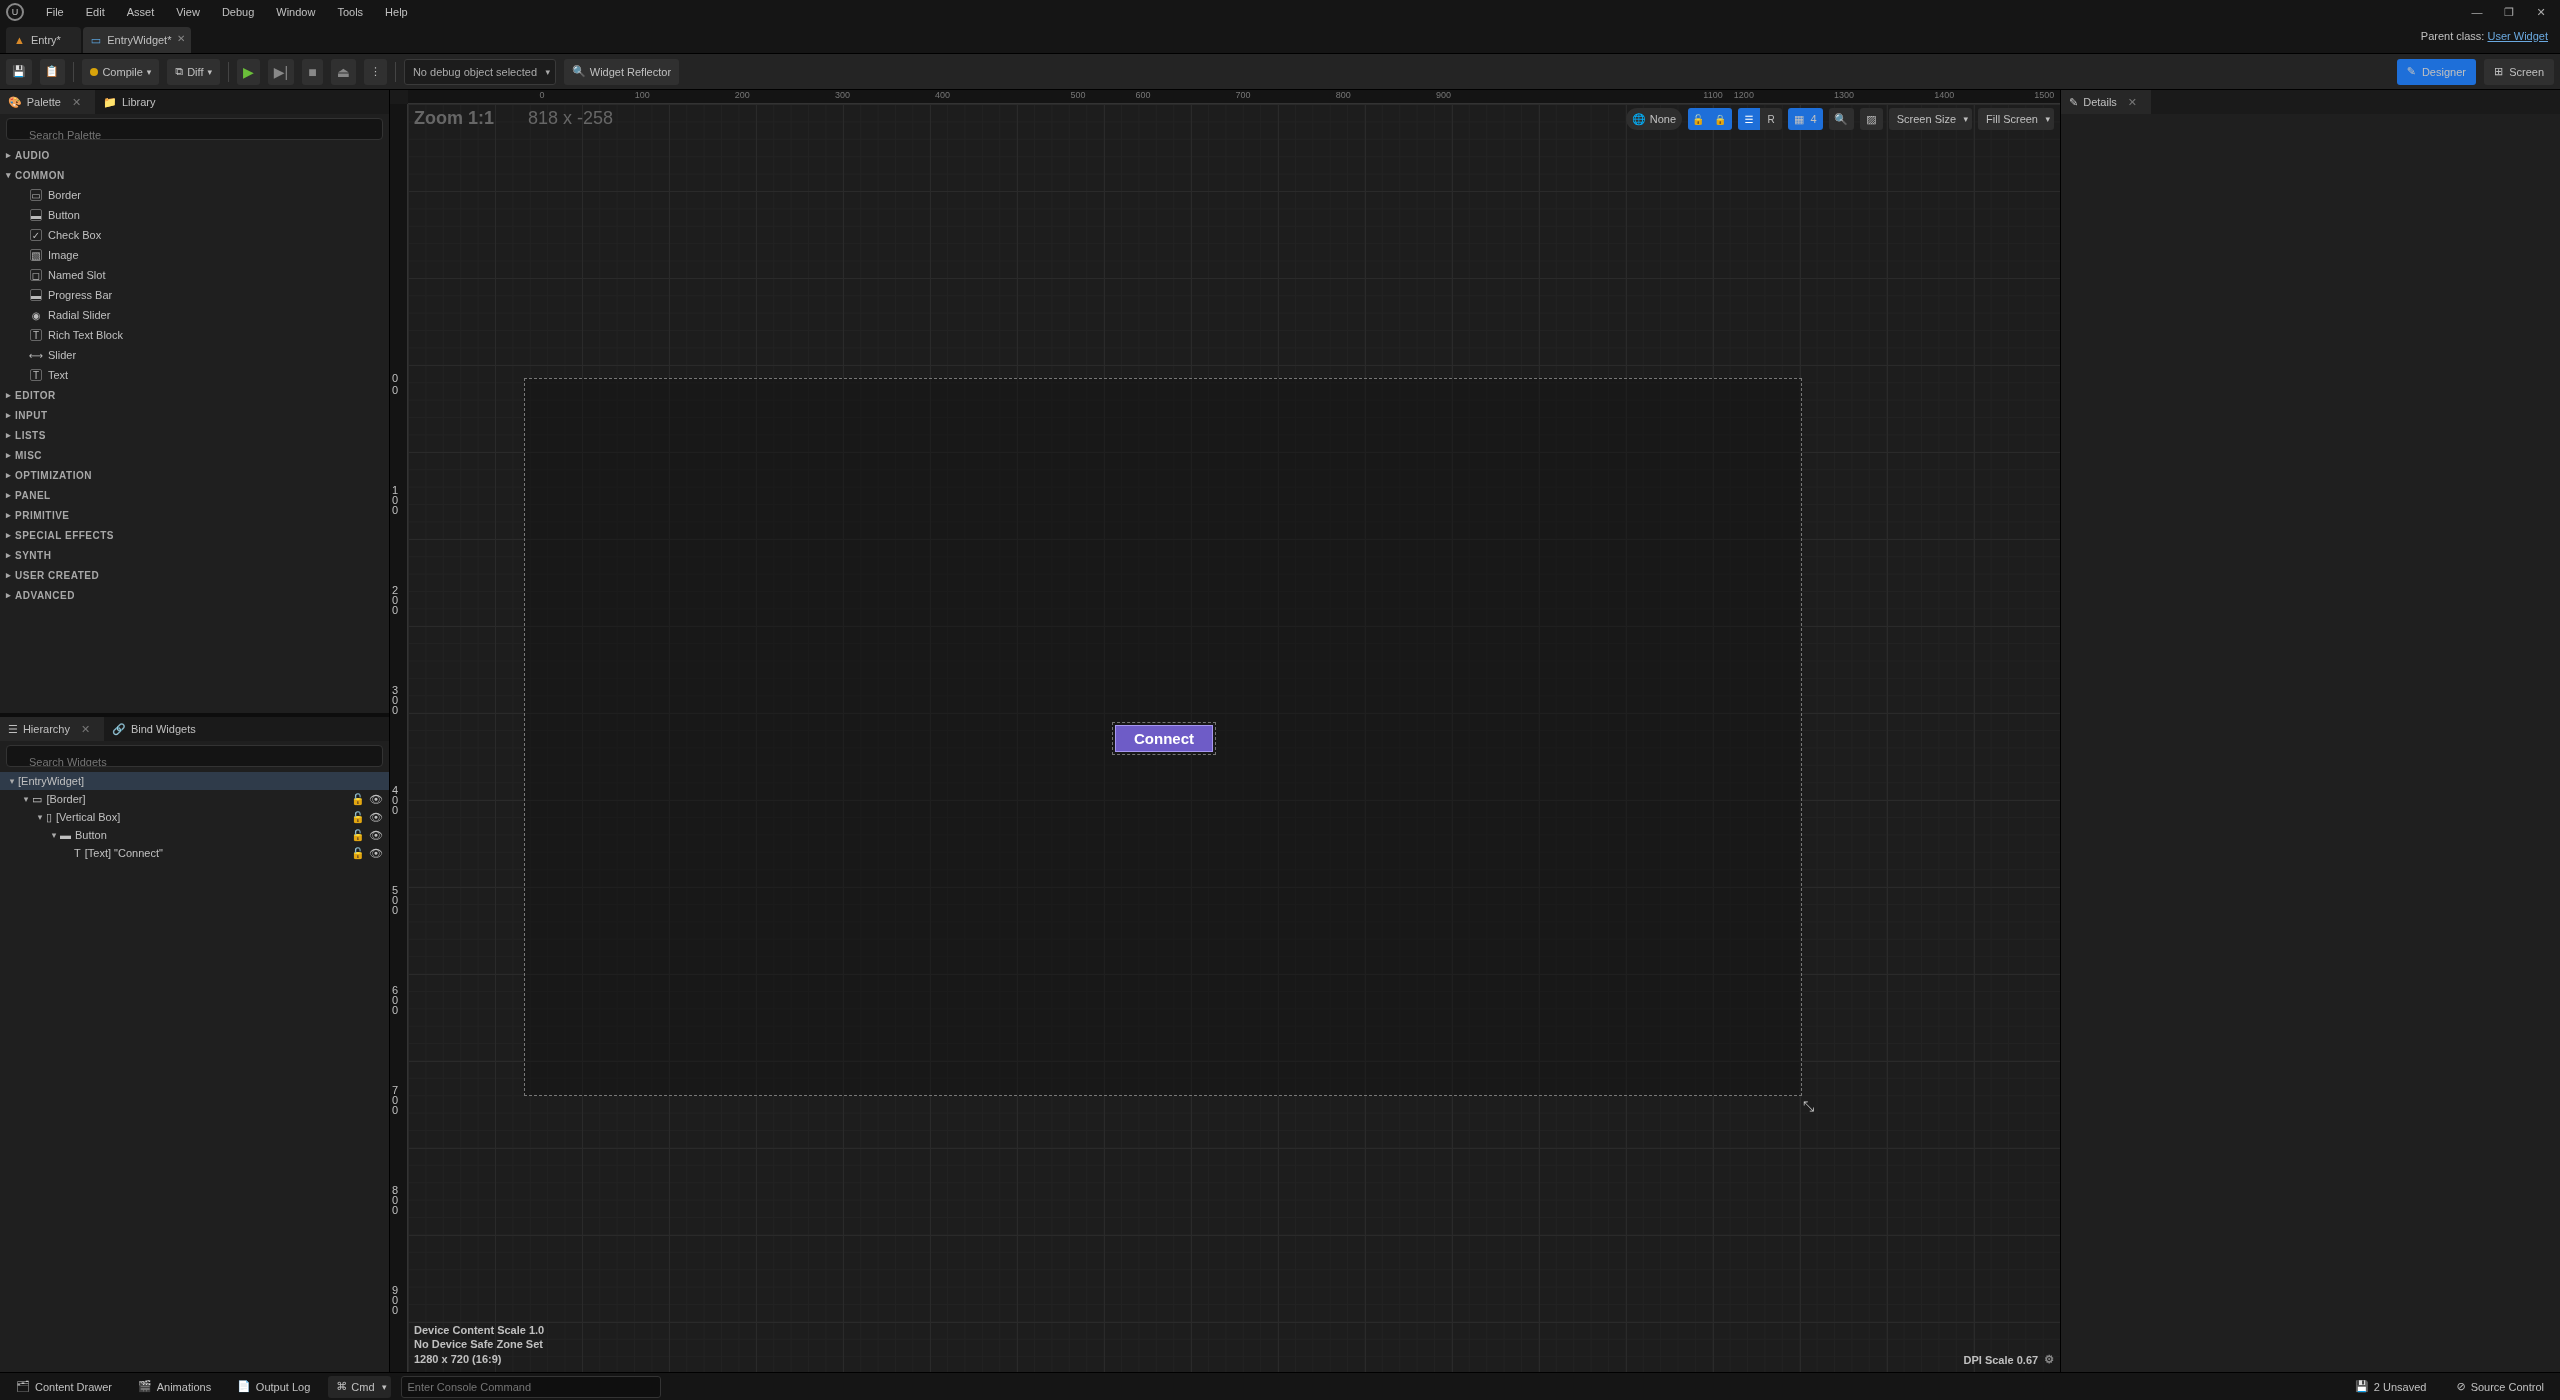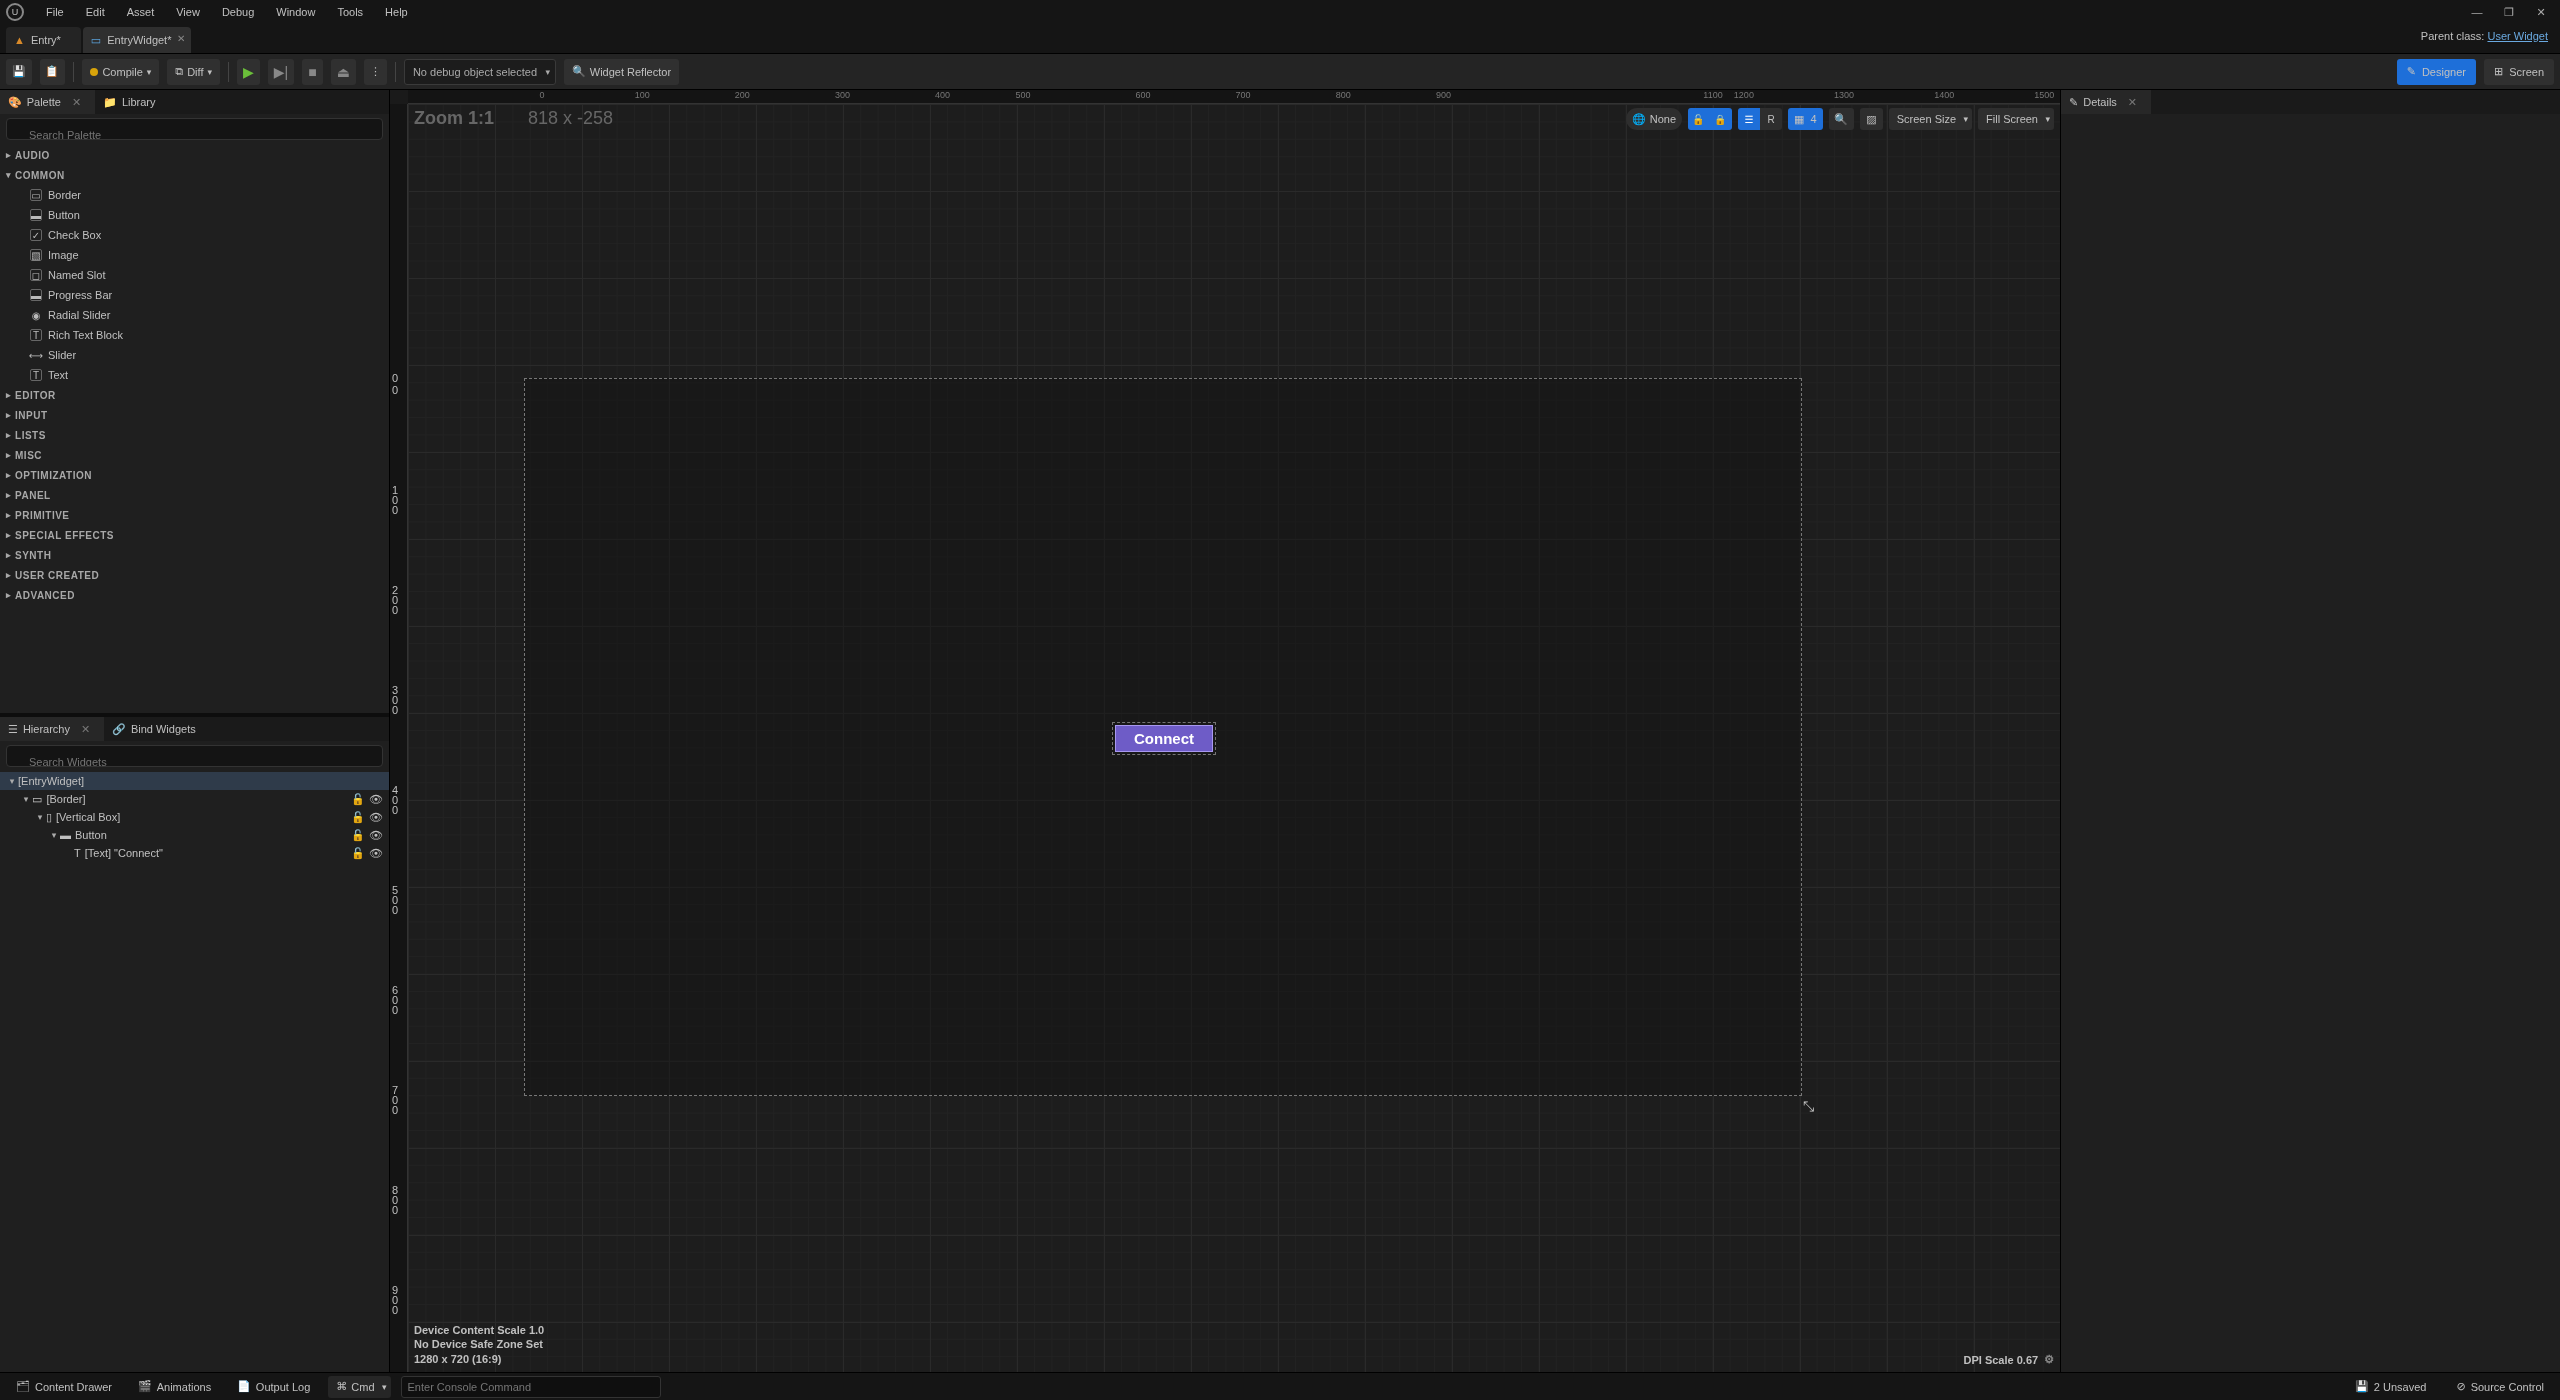--- a/index.html
+++ b/index.html
@@ -308,21 +308,21 @@
     </div>
   </div>
 
   <div class="canvas-area">
     <div class="ruler-h">
         <div class="tick" style="left: 134px;">0</div>
         <div class="tick" style="left: 234.156px;">100</div>
         <div class="tick" style="left: 334.313px;">200</div>
         <div class="tick" style="left: 434.469px;">300</div>
         <div class="tick" style="left: 534.626px;">400</div>
-        <div class="tick" style="left: 615px;">500</div>
+        <div class="tick" style="left: 670px;">500</div>
         <div class="tick" style="left: 734.939px;">600</div>
         <div class="tick" style="left: 835.095px;">700</div>
         <div class="tick" style="left: 935.252px;">800</div>
         <div class="tick" style="left: 1035.41px;">900</div>
         <div class="tick" style="left: 1135.56px; margin-top: 45px;">1000</div>
         <div class="tick" style="left: 1305px;">1100</div>
         <div class="tick" style="left: 1335.88px;">1200</div>
         <div class="tick" style="left: 1436.03px;">1300</div>
         <div class="tick" style="left: 1536.19px;">1400</div>
         <div class="tick" style="left: 1636.35px;">1500</div>

